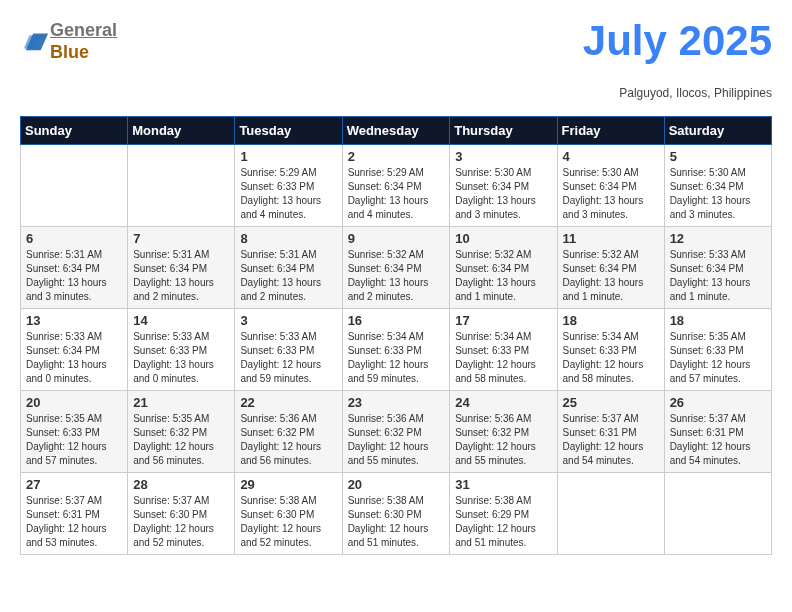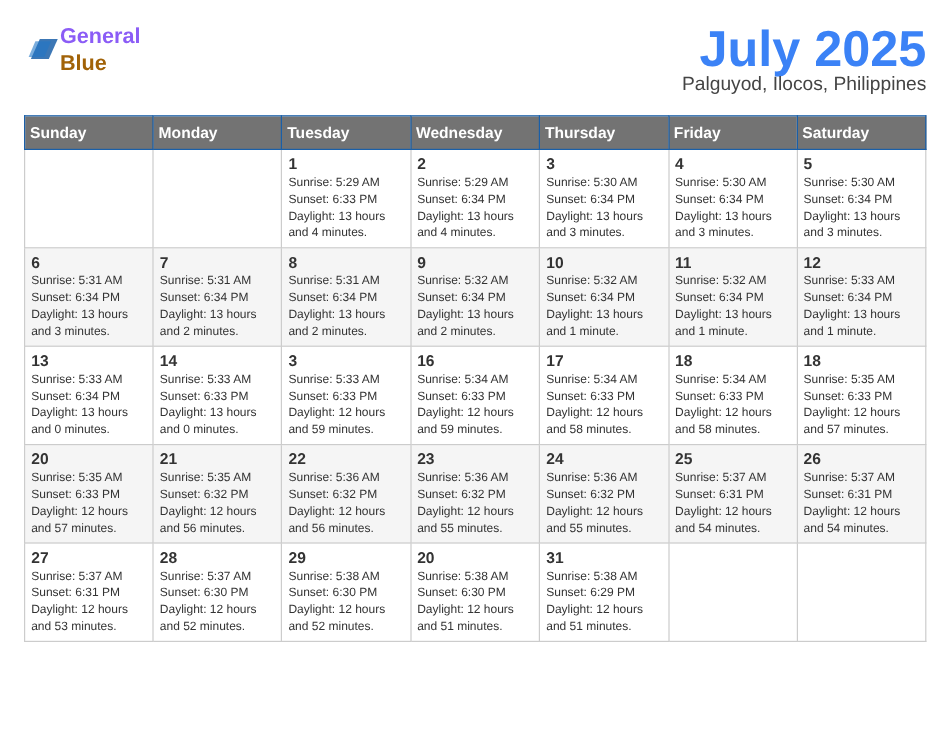--- a/index.html
+++ b/index.html
@@ -18,47 +18,48 @@
     }
     .logo {
       display: flex;
       align-items: center;
     }
     .logo-text {
       font-size: 18px;
       font-weight: bold;
       line-height: 1.2;
     }
-    .logo-general { color: #8b5cf6; }
+    .logo-general { color: #737373; text-decoration: underline; }
     .logo-blue { color: #a16207; }
     .logo-icon {
       width: 28px;
       height: 28px;
       margin-left: 2px;
     }
     .title-block {
       text-align: right;
     }
     .month-title {
       font-size: 42px;
       font-weight: bold;
       color: #3b82f6;
       line-height: 1;
     }
     .subtitle {
-      font-size: 16px;
+      font-size: 12px;
       color: #444;
+      margin-top: 24px;
     }
     .calendar {
       width: 100%;
       border-collapse: collapse;
       border: 1px solid #ccc;
     }
     .calendar th {
-      background-color: #737373;
+      background-color: #0f172a;
       color: #fff;
       font-size: 13px;
       font-weight: bold;
       padding: 6px 4px;
       text-align: left;
       border: 1px solid #1a5fa8;
     }
     .calendar td {
       vertical-align: top;
       border: 1px solid #ccc;

